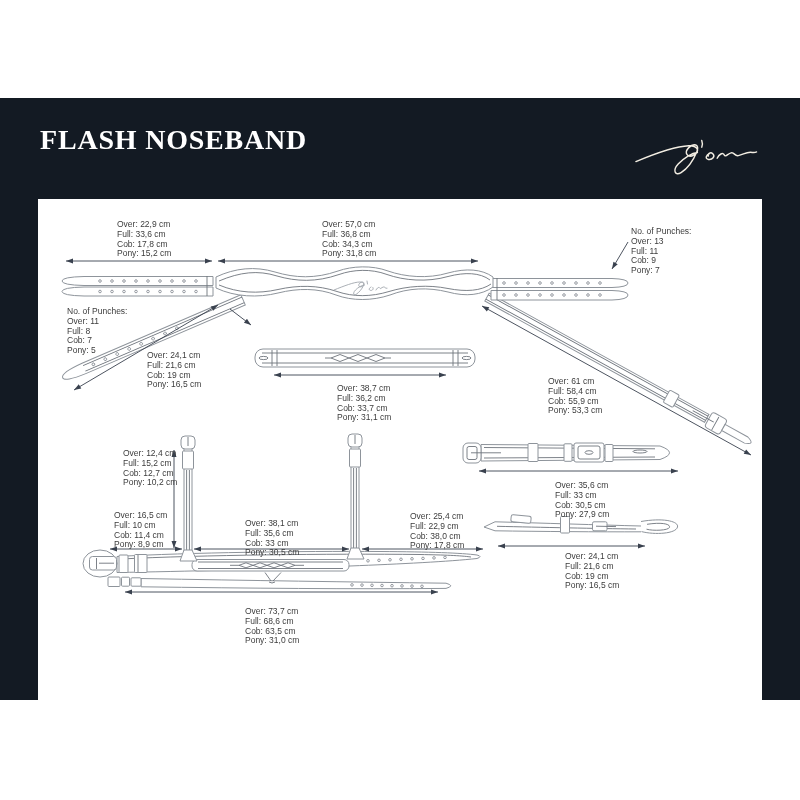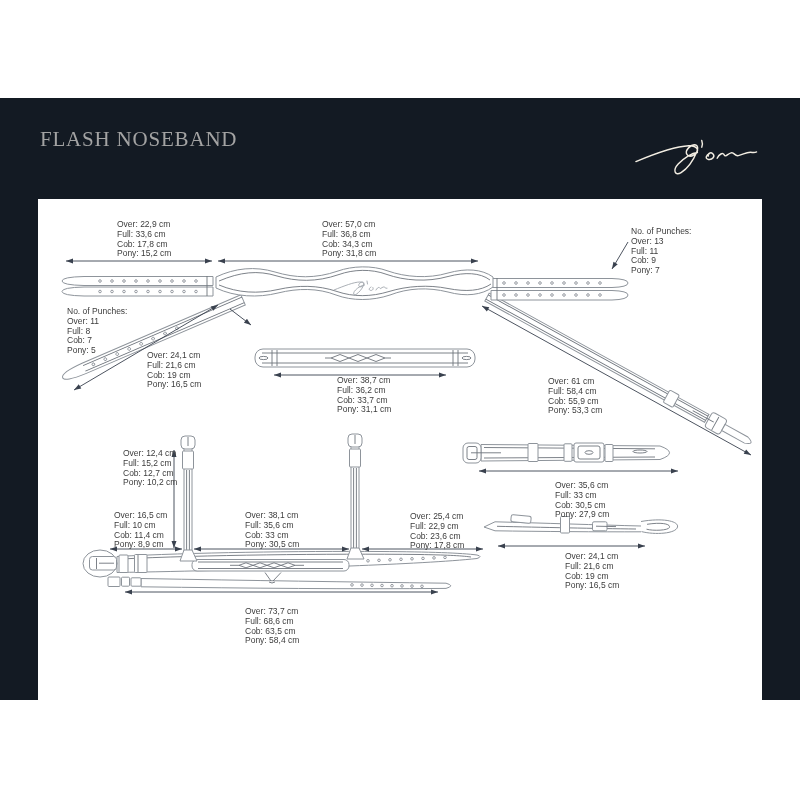--- a/index.html
+++ b/index.html
@@ -1,20 +1,20 @@
 <!DOCTYPE html>
 <html><head>
 <meta charset="utf-8">
 <style>
   html,body{margin:0;padding:0;}
   body{width:800px;height:800px;background:#ffffff;position:relative;overflow:hidden;
        font-family:"Liberation Sans",sans-serif;}
   .band{position:absolute;left:0;top:98px;width:800px;height:602px;background:#131a23;}
-  .title{position:absolute;left:40px;top:30px;color:#a3a3a3;
-         font-family:"Liberation Serif",serif;font-weight:normal;font-size:21px;
+  .title{position:absolute;left:40px;top:30px;color:#ffffff;
+         font-family:"Liberation Serif",serif;font-weight:bold;font-size:28px;
          line-height:23px;letter-spacing:0.8px;}
   .logo{position:absolute;left:632px;top:28px;width:127px;height:50px;}
   .panel{position:absolute;left:38px;top:101px;width:724px;height:584px;background:#ffffff;}
   svg.draw{position:absolute;left:0;top:0;width:724px;height:456px;}
   .meas{position:absolute;font-size:8.5px;line-height:9.8px;color:#3c3c3c;white-space:nowrap;}
   
   .s {stroke:#8e949b;fill:none;stroke-width:1;}
   .sf{stroke:#8e949b;fill:#ffffff;stroke-width:1;}
   .t {stroke:#6e747c;fill:none;stroke-width:0.9;}
   .h {stroke:#7d838b;fill:#ffffff;stroke-width:0.8;}
@@ -304,21 +304,21 @@
       <div>Pony: 5</div>
     </div>
 
     <div class="meas" style="left:109px;top:152px">
       <div>Over: 24,1 cm</div>
       <div>Full: 21,6 cm</div>
       <div>Cob: 19 cm</div>
       <div>Pony: 16,5 cm</div>
     </div>
 
-    <div class="meas" style="left:299px;top:177px">
+    <div class="meas" style="left:299px;top:185px">
       <div>Over: 38,7 cm</div>
       <div>Full: 36,2 cm</div>
       <div>Cob: 33,7 cm</div>
       <div>Pony: 31,1 cm</div>
     </div>
 
     <div class="meas" style="left:510px;top:178px">
       <div>Over: 61 cm</div>
       <div>Full: 58,4 cm</div>
       <div>Cob: 55,9 cm</div>
@@ -332,31 +332,31 @@
       <div>Pony: 10,2 cm</div>
     </div>
 
     <div class="meas" style="left:76px;top:312px">
       <div>Over: 16,5 cm</div>
       <div>Full: 10 cm</div>
       <div>Cob: 11,4 cm</div>
       <div>Pony: 8,9 cm</div>
     </div>
 
-    <div class="meas" style="left:207px;top:312px">
+    <div class="meas" style="left:207px;top:320px">
       <div>Over: 38,1 cm</div>
       <div>Full: 35,6 cm</div>
       <div>Cob: 33 cm</div>
       <div>Pony: 30,5 cm</div>
     </div>
 
     <div class="meas" style="left:372px;top:313px">
       <div>Over: 25,4 cm</div>
       <div>Full: 22,9 cm</div>
-      <div>Cob: 23,6 cm</div>
+      <div>Cob: 38,0 cm</div>
       <div>Pony: 17,8 cm</div>
     </div>
 
     <div class="meas" style="left:517px;top:282px">
       <div>Over: 35,6 cm</div>
       <div>Full: 33 cm</div>
       <div>Cob: 30,5 cm</div>
       <div>Pony: 27,9 cm</div>
     </div>
 
@@ -364,17 +364,17 @@
       <div>Over: 24,1 cm</div>
       <div>Full: 21,6 cm</div>
       <div>Cob: 19 cm</div>
       <div>Pony: 16,5 cm</div>
     </div>
 
     <div class="meas" style="left:207px;top:408px">
       <div>Over: 73,7 cm</div>
       <div>Full: 68,6 cm</div>
       <div>Cob: 63,5 cm</div>
-      <div>Pony: 58,4 cm</div>
+      <div>Pony: 31,0 cm</div>
     </div>
 
   </div>
 </div>
 
 </body></html>

